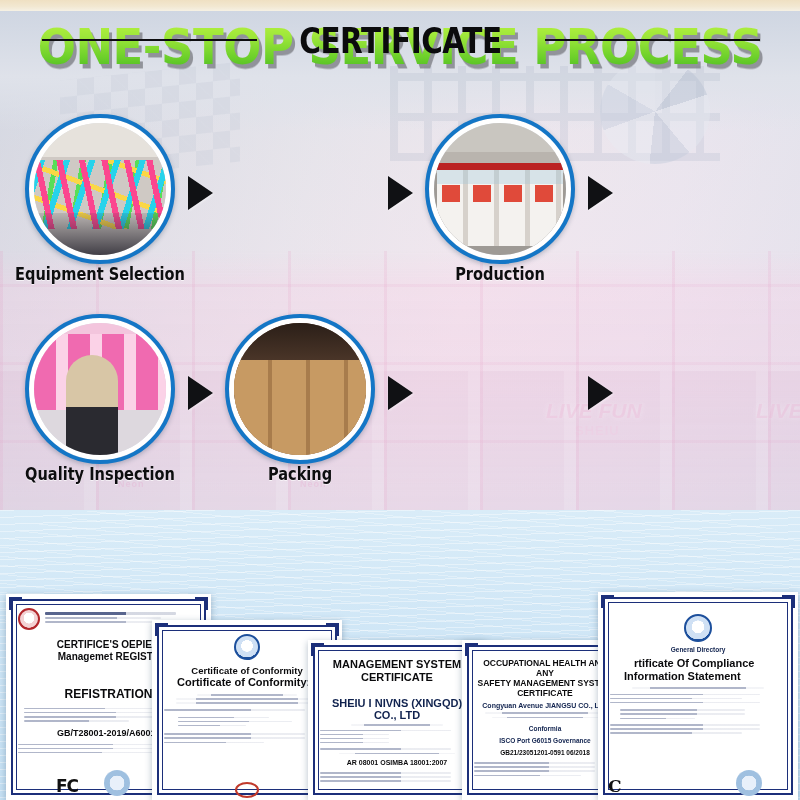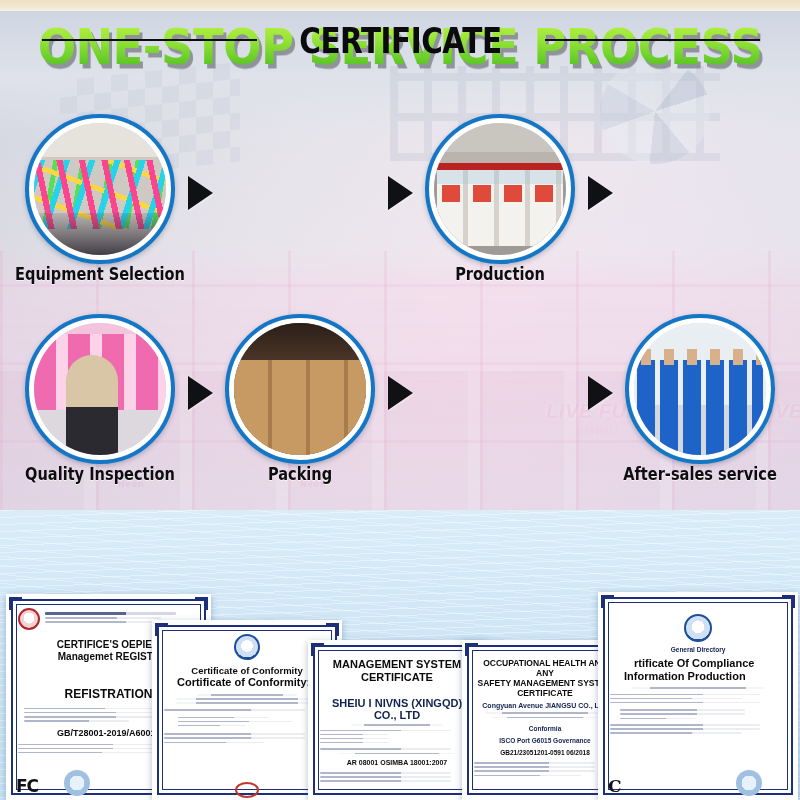--- a/index.html
+++ b/index.html
@@ -259,21 +259,21 @@
     opacity:.55; border-radius:1px;
   }
   .cert .ln.sm { height:1.6px; opacity:.4; }
   .cert .ln.c { background:linear-gradient(90deg,rgba(59,74,122,.15) 0 14%,#3b4a7a 14% 86%,rgba(59,74,122,.15) 86% 100%); }
   .cert .ln.w60 { width:60%; }
   .cert .ln.w75 { width:75%; }
   .cert .ln.w85 { width:85%; }
   .cert .ln.w45 { width:45%; }
   .cert .bold { height:3px; opacity:.85; }
   .cert .logos { position:absolute; left:10px; bottom:4px; display:flex; gap:26px; align-items:flex-end;}
-  .cert .fcc { font-weight:900; font-size:17px; color:#111; font-family:"DejaVu Sans",sans-serif; letter-spacing:-1px;}
+  .cert .fcc { font-weight:900; font-size:17px; color:#111; font-family:"DejaVu Sans",sans-serif; letter-spacing:-1px;margin-left:40px;}
   .cert .ce { font-weight:900; font-size:17px; color:#111; font-family:"DejaVu Serif",serif;}
   .cert .roundseal{ width:26px;height:26px;border-radius:50%;
     background:radial-gradient(circle at 50% 50%,#e8f0fa 0 40%,#9fc0e0 41% 72%,#2a63a8 73% 100%);}
 
   
   #cert1 { left:6px;  top:594px; width:205px; height:206px; }
   #cert2 { left:152px;top:620px; width:190px; height:180px; }
   #cert3 { left:308px;top:640px; width:178px; height:160px; }
   #cert4 { left:462px;top:640px; width:166px; height:160px; }
   #cert5 { left:598px;top:592px; width:200px; height:208px; }
@@ -347,28 +347,20 @@
           <div class="photo">
               <div class="p-pack"></div>
             </div>
         </div>
         <div class="cap">Packing</div>
       </div>
       <div class="arrow" style="left:388px;"></div>
 
       <div class="arrow" style="left:588px;"></div>
 
-      <div class="cell" style="left:600px;">
-        <div class="circle">
-          <div class="photo">
-              <div class="p-team"></div>
-            </div>
-        </div>
-        <div class="cap">After-sales service</div>
-      </div>
     </div>
   </section>
 
   <section class="certsec">
     <div class="waves"></div>
     <div class="waves2"></div>
   </section>
 
   <div class="cert-head">
     <div class="line l"></div>
@@ -493,21 +485,21 @@
   </div>
 
   <div class="cert" id="cert5">
     <div class="frame"></div>
     <div class="corner tl"></div>
     <div class="corner tr"></div>
     <div class="inner">
       <div class="seal" style="width:28px;height:28px;margin-top:8px;"></div>
       <div style="text-align:center;font-size:6.5px;font-weight:700;margin-top:4px;color:#10224e;">General Directory</div>
       <h3 style="margin-top:4px;font-size:11px;text-align:left;padding-left:24px;">rtificate Of Compliance</h3>
-      <h3 style="font-size:11px;text-align:left;padding-left:14px;">Information Production</h3>
+      <h3 style="font-size:11px;text-align:left;padding-left:14px;">Information Statement</h3>
       <div class="ln sm c w75" style="margin:4px auto;"></div>
       <div style="margin-top:5px;">
         <div class="ln sm w85"></div>
         <div class="ln sm w75"></div>
         <div class="ln sm w85"></div>
       </div>
       <div style="margin-top:6px;padding-left:10px;">
         <div class="ln sm w75"></div>
         <div class="ln sm w75"></div>
         <div class="ln sm w45"></div>

